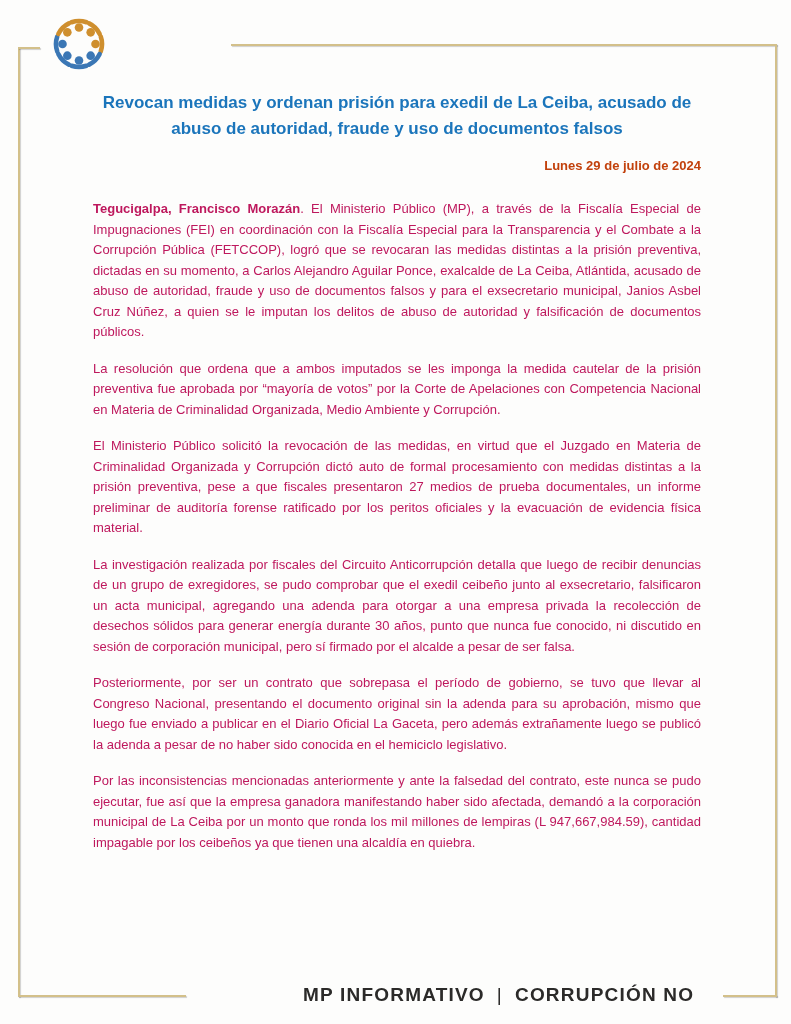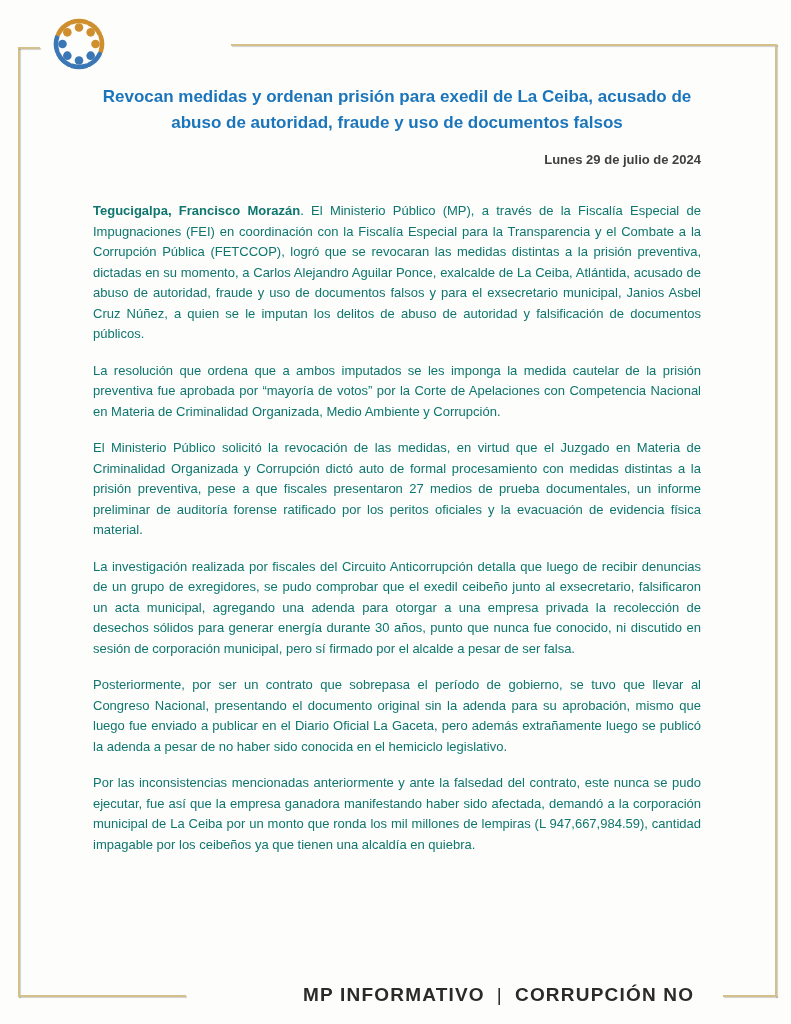--- a/index.html
+++ b/index.html
@@ -21,34 +21,34 @@
   .frame-bottom-right{top:995px;left:723px;width:54px;height:2px;}
   
   .logo-row{position:absolute;top:12px;left:48px;display:flex;align-items:flex-start;}
   .emblem{width:62px;height:64px;flex:none;}
   .logo-text{margin-left:8px;padding-top:8px;}
   .org-name{font-weight:700;color:#333333;font-size:20px;line-height:20px;letter-spacing:.3px;}
   .tagline{margin-top:3px;font-size:6.5px;font-weight:700;color:#a97b35;letter-spacing:1.6px;}
   
   .article{position:absolute;top:84px;left:93px;width:608px;}
   .title{
-    margin:0 0 16px 0;
+    margin:6px 0 16px 0;
     color:#1b75bb;
     font-size:17px;line-height:26px;
     font-weight:700;text-align:center;
   }
   .date{
     text-align:right;
-    font-size:13px;font-weight:700;color:#404040;
-    margin:0 0 34px 0;
+    font-size:13px;font-weight:700;color:#c2410c;
+    margin:0 0 26px 0;
   }
   .article p{
     margin:0 0 16px 0;
     font-size:13px;line-height:20.5px;
-    color:#0f766e;
+    color:#be185d;
     text-align:justify;
   }
   .article p .lead{font-weight:700;}
   
   .footer-band{
     position:absolute;top:980px;left:0;width:791px;height:34px;
   }
   .footer-text{
     position:absolute;top:4px;left:303px;
     white-space:nowrap;

